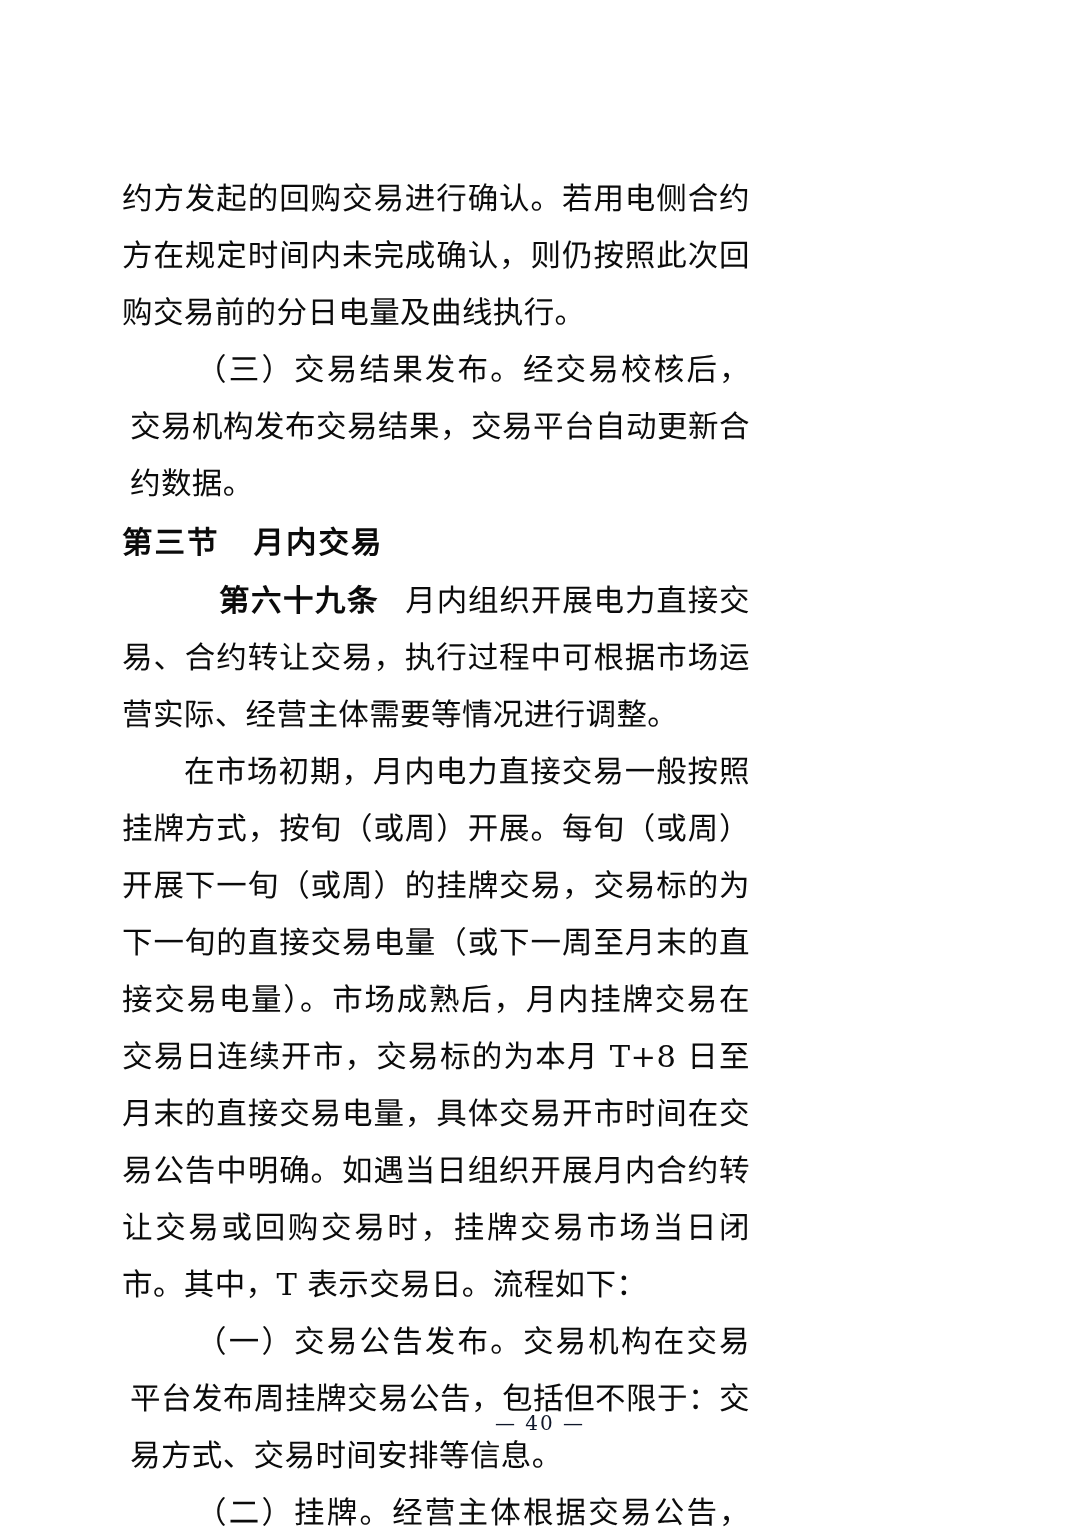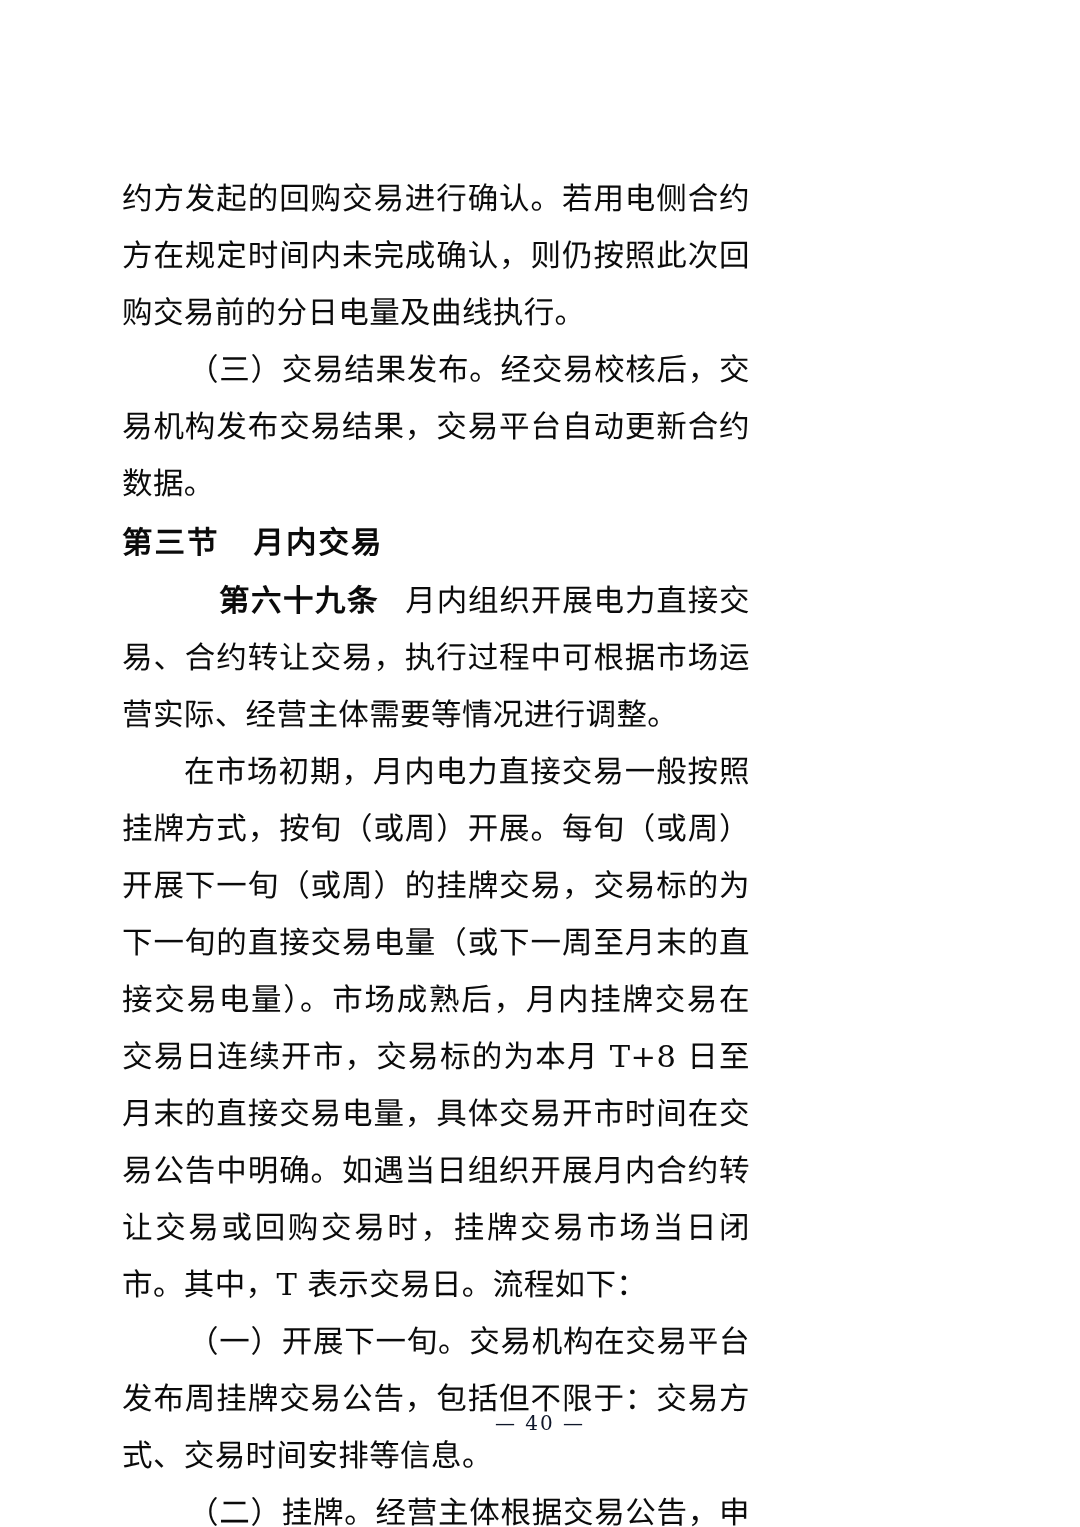--- a/index.html
+++ b/index.html
@@ -33,20 +33,21 @@
   }
   .para {
     margin: 0;
     text-indent: 0;
   }
   .para.indent {
     text-indent: 62px;
   }
   .para.indent-bracket {
     text-indent: 66px;
+    margin-left: 8px;
   }
   .section-heading {
     margin: 0;
     text-align: left;
     font-weight: bold;
     letter-spacing: 2px;
     font-size: 30.5px;
     line-height: 60px;
   }
   .section-heading .gap {
@@ -91,21 +92,21 @@
       <span>第三节</span><span class="gap"></span><span>月内交易</span>
     </p>
 
     <p class="para indent">
       <span class="article-label">第六十九条</span><span class="article-gap"></span><span>月内组织开展电力直接交易、合约转让交易，执行过程中可根据市场运营实际、经营主体需要等情况进行调整。</span>
     </p>
 
 
     <p class="para indent">在市场初期，月内电力直接交易一般按照挂牌方式，按旬（或周）开展。每旬（或周）开展下一旬（或周）的挂牌交易，交易标的为下一旬的直接交易电量（或下一周至月末的直接交易电量）。市场成熟后，月内挂牌交易在交易日连续开市，交易标的为本月 T+8 日至月末的直接交易电量，具体交易开市时间在交易公告中明确。如遇当日组织开展月内合约转让交易或回购交易时，挂牌交易市场当日闭市。其中，T 表示交易日。流程如下：</p>
 
-    <p class="para indent-bracket">（一）开展下一旬。交易机构在交易平台发布周挂牌交易公告，包括但不限于：交易方式、交易时间安排等信息。</p>
+    <p class="para indent-bracket">（一）交易公告发布。交易机构在交易平台发布周挂牌交易公告，包括但不限于：交易方式、交易时间安排等信息。</p>
 
     <p class="para indent-bracket">（二）挂牌。经营主体根据交易公告，申报挂牌。挂牌方根据需要，可以自定义曲线挂牌，可以选取典型曲线挂牌，也可以</p>
 
   </div>
 </div>
 
 <div class="footer">
   <span class="pgnum">— 40 —</span>
 </div>
 

